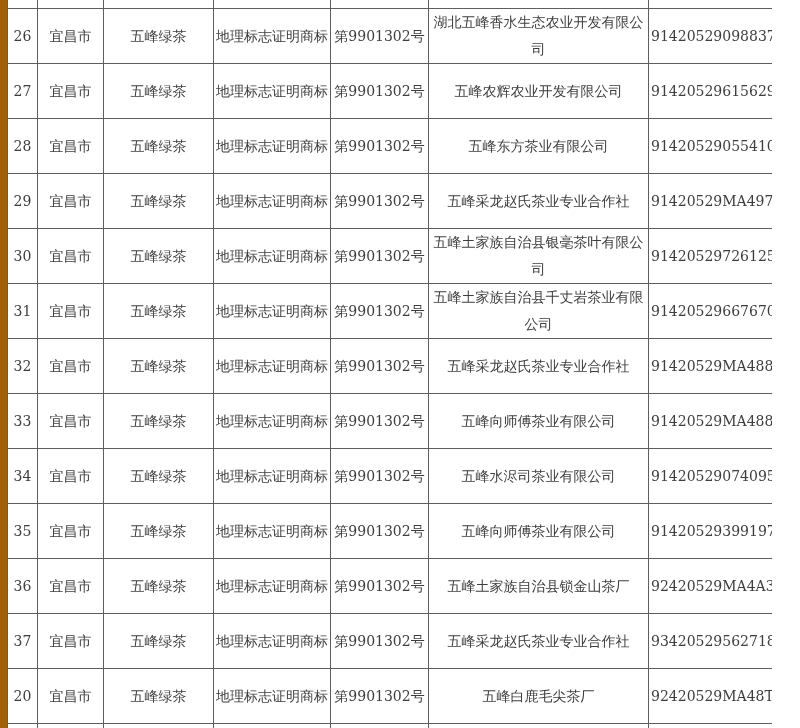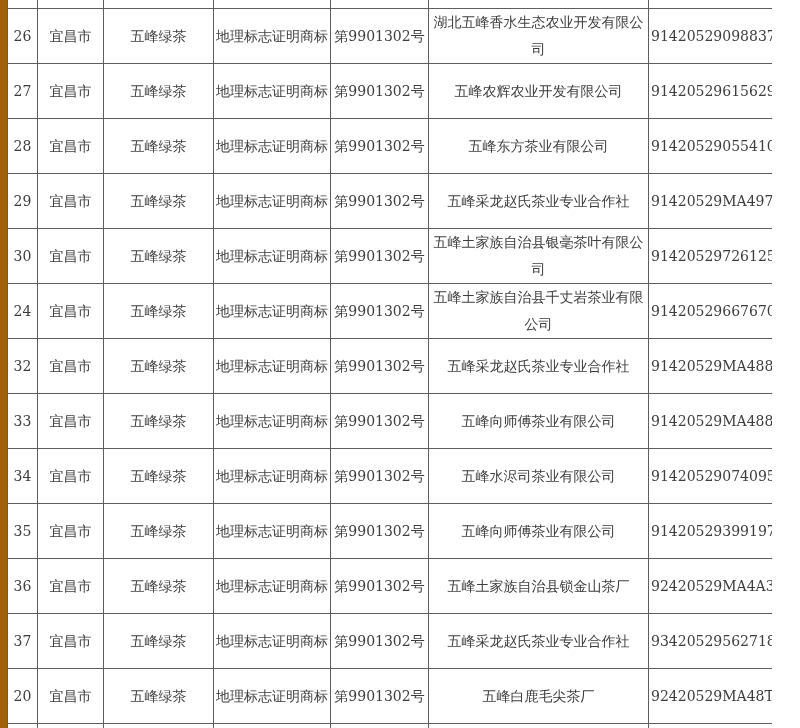--- a/index.html
+++ b/index.html
@@ -113,21 +113,21 @@
         <td class="c1">30</td>
         <td class="c2">宜昌市</td>
         <td class="c3">五峰绿茶</td>
         <td class="c4 wrap">地理标志证明商标</td>
         <td class="c5">第9901302号</td>
         <td class="c6 wrap">五峰土家族自治县银毫茶叶有限公司</td>
         <td class="c7">9142052972612503XD</td>
       </tr>
 
       <tr>
-        <td class="c1">24</td>
+        <td class="c1">31</td>
         <td class="c2">宜昌市</td>
         <td class="c3">五峰绿茶</td>
         <td class="c4 wrap">地理标志证明商标</td>
         <td class="c5">第9901302号</td>
         <td class="c6 wrap">五峰土家族自治县千丈岩茶业有限公司</td>
         <td class="c7">91420529667670205X</td>
       </tr>
 
       <tr>
         <td class="c1">32</td>

